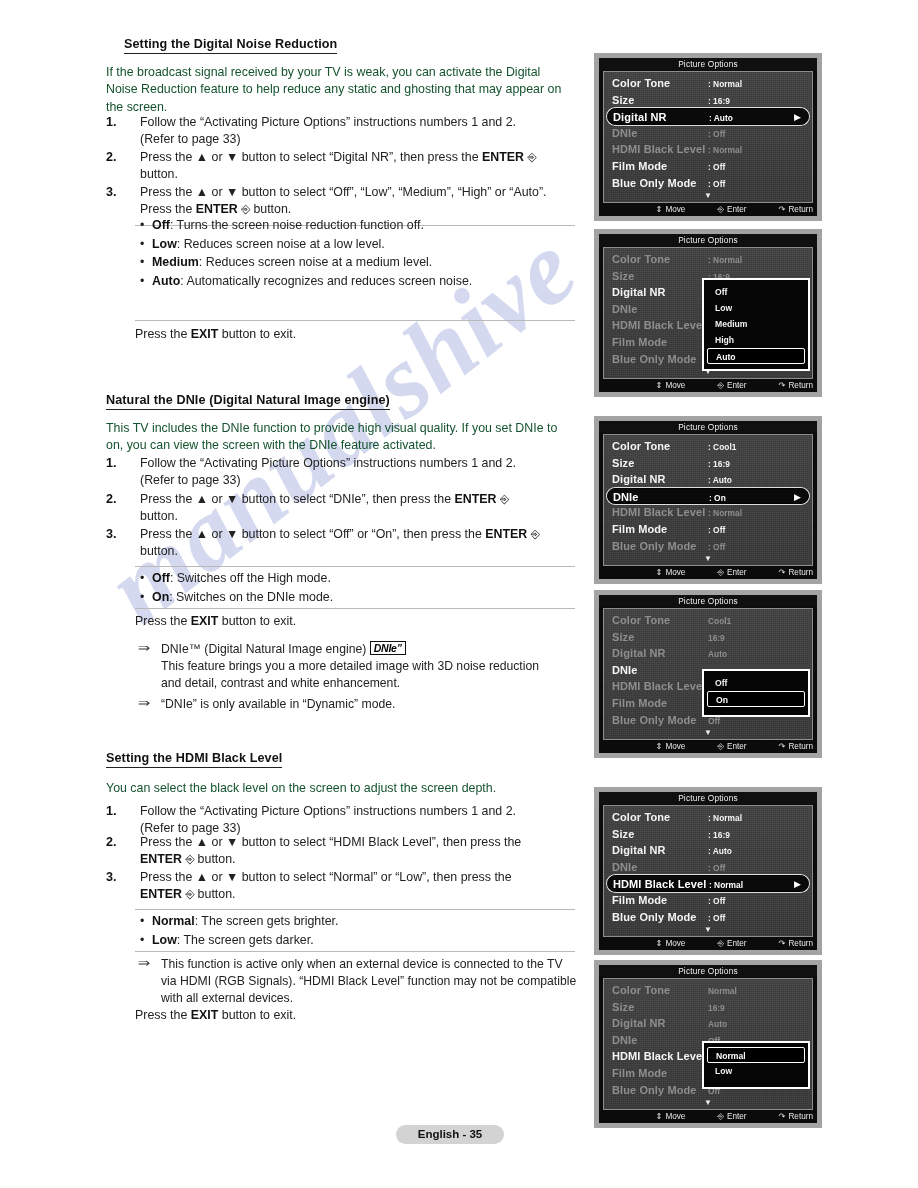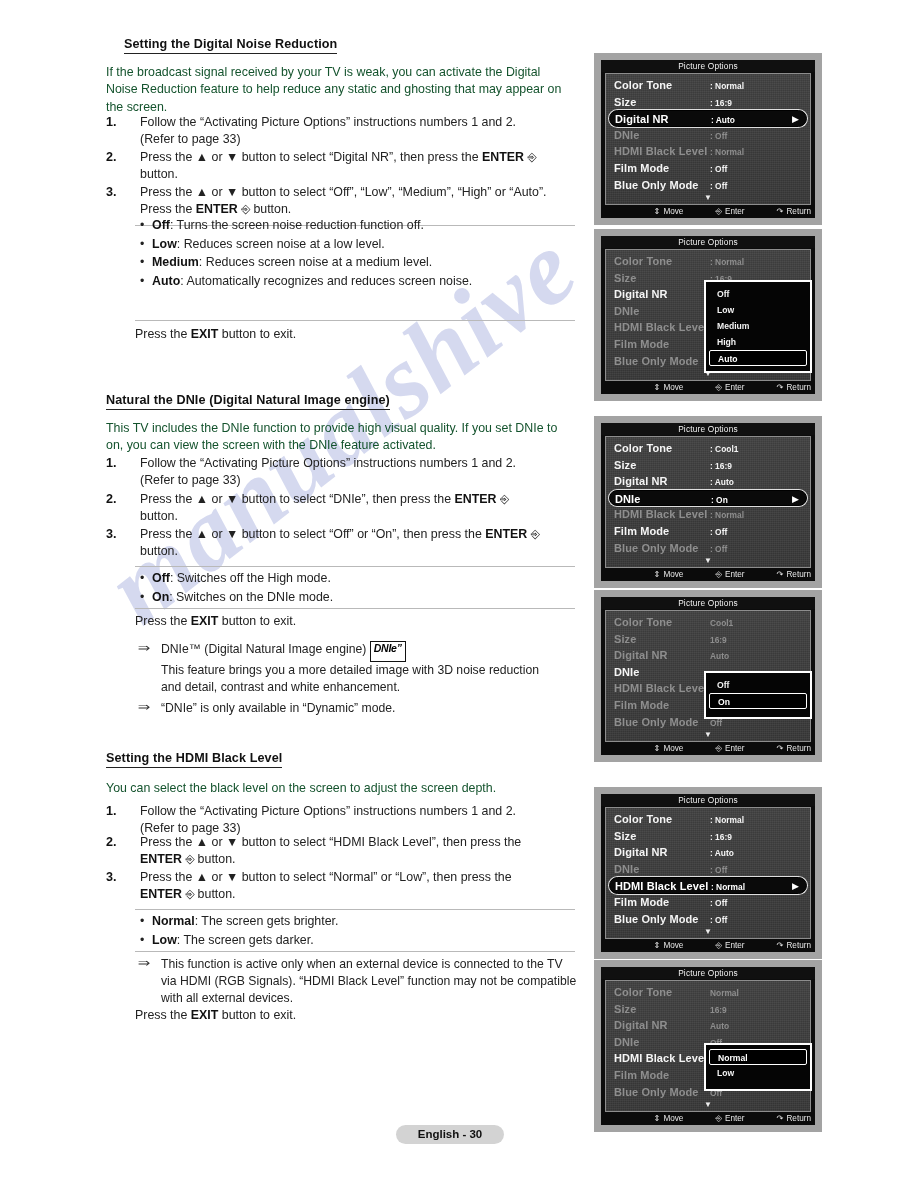--- a/index.html
+++ b/index.html
@@ -144,21 +144,21 @@
     display: inline-block;
     font-size: 11.5px;
     line-height: 1;
     transform: translateY(0px);
     letter-spacing: -0.5px;
   }
 
   .dnie-logo {
     display: inline-block;
     border: 1.3px solid #111;
-    padding: 0px 3px 7px 3px;
+    padding: 0px 3px 0 3px;
     font-size: 10.5px;
     font-weight: bold;
     font-style: italic;
     letter-spacing: -0.2px;
     line-height: 12px;
     vertical-align: 1px;
     color: #000;
   }
 
   
@@ -178,21 +178,21 @@
     z-index: 3;
   }
 
   
   .osd {
     position: absolute;
     left: 594px;
     width: 228px;
     background: #0c0c0c;
     z-index: 3;
-    border: 7px solid #a3a3a3;
+    border: 5px solid #a3a3a3;
     box-sizing: border-box;
     font-size: 8.4px;
   }
   .osd .osd-title {
     height: 12px;
     line-height: 12px;
     text-align: center;
     color: #f2f2f2;
     font-size: 8.3px;
     background: #101010;
@@ -399,21 +399,21 @@
   <div class="notes" style="left:135px; top:956px; width:445px;">
     <div class="note">
       <span class="arrow">⇛</span>
       <span>This function is active only when an external device is connected to the TV via HDMI (RGB Signals). “HDMI Black Level” function may not be compatible with all external devices.</span>
     </div>
   </div>
 
   <div class="exitline" style="left:135px; top:1008px;">Press the <b class="strong">EXIT</b> button to exit.</div>
 </div>
 
-<div id="pagebadge">English - 30</div>
+<div id="pagebadge">English - 35</div>
 
 <div class="osd" id="osd-1" style="top:53px;">
     <div class="osd-title">Picture Options</div>
     <div class="osd-body">
       <div class="row"><span class="lbl">Color Tone</span><span class="val">: Normal</span></div>
       <div class="row"><span class="lbl">Size</span><span class="val">: 16:9</span></div>
       <div class="row sel"><span class="lbl">Digital NR</span><span class="val">: Auto</span><span class="caret">▶</span></div>
       <div class="row dim"><span class="lbl">DNIe</span><span class="val">: Off</span></div>
       <div class="row dim"><span class="lbl">HDMI Black Level</span><span class="val">: Normal</span></div>
       <div class="row"><span class="lbl">Film Mode</span><span class="val">: Off</span></div>

